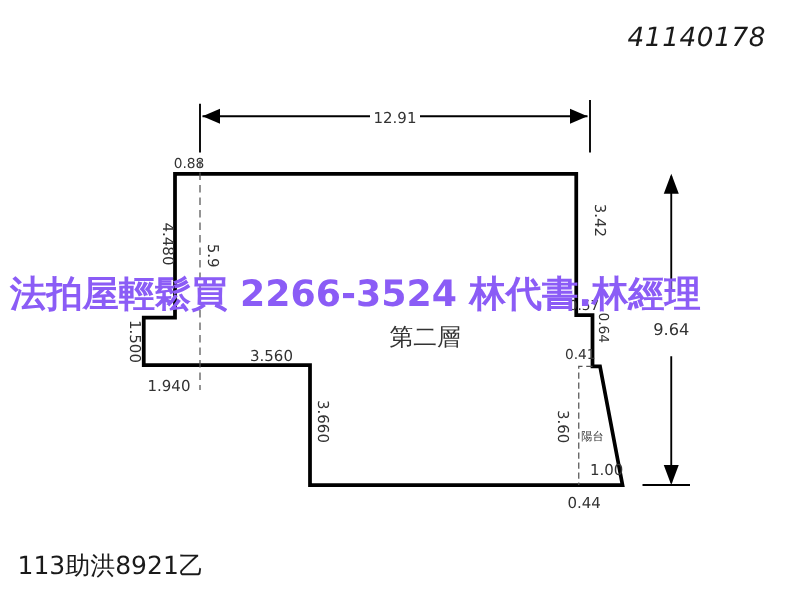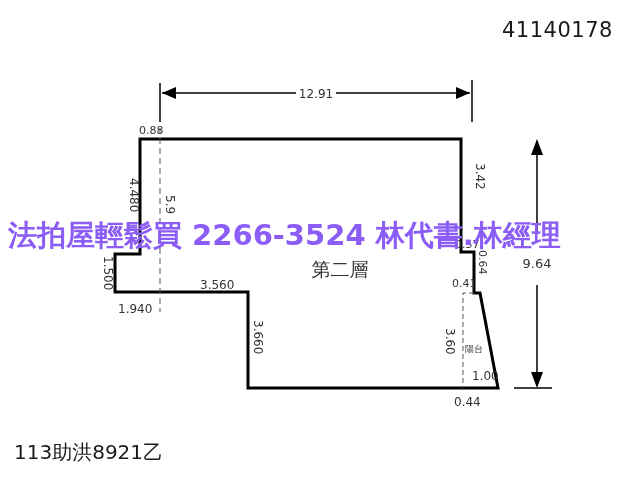--- a/index.html
+++ b/index.html
@@ -1,19 +1,19 @@
 <!DOCTYPE html>
 <html><head>
 <meta charset="utf-8">
 <style>
   html, body { margin: 0; padding: 0; background: #ffffff; }
   body { width: 631px; height: 480px; position: relative; overflow: hidden;
          font-family: "DejaVu Sans", sans-serif; }
   .abs { position: absolute; }
-  #doc-id { left: 502px; top: 18px; font-size: 21px; color: #1a1a1a; letter-spacing: 0.5px; }
+  #doc-id { left: 502px; top: 18px; font-size: 21px; color: #1a1a1a; letter-spacing: 0.5px; font-style: italic; }
   #case-no { left: 14px; top: 424px; font-size: 20px; color: #1a1a1a; margin-top: 15px; }
   #banner { left: 8px; top: 216px; font-size: 29px; font-weight: bold; color: #8b5cf6;
             white-space: nowrap; letter-spacing: 0px; font-family: "DejaVu Sans", sans-serif; }
   svg { position: absolute; left: 0; top: 0; }
   .dim { font-family: "DejaVu Sans", sans-serif; fill: #333; }
 </style>
 </head>
 <body>
 
 <div id="doc-id" class="abs">41140178</div>

